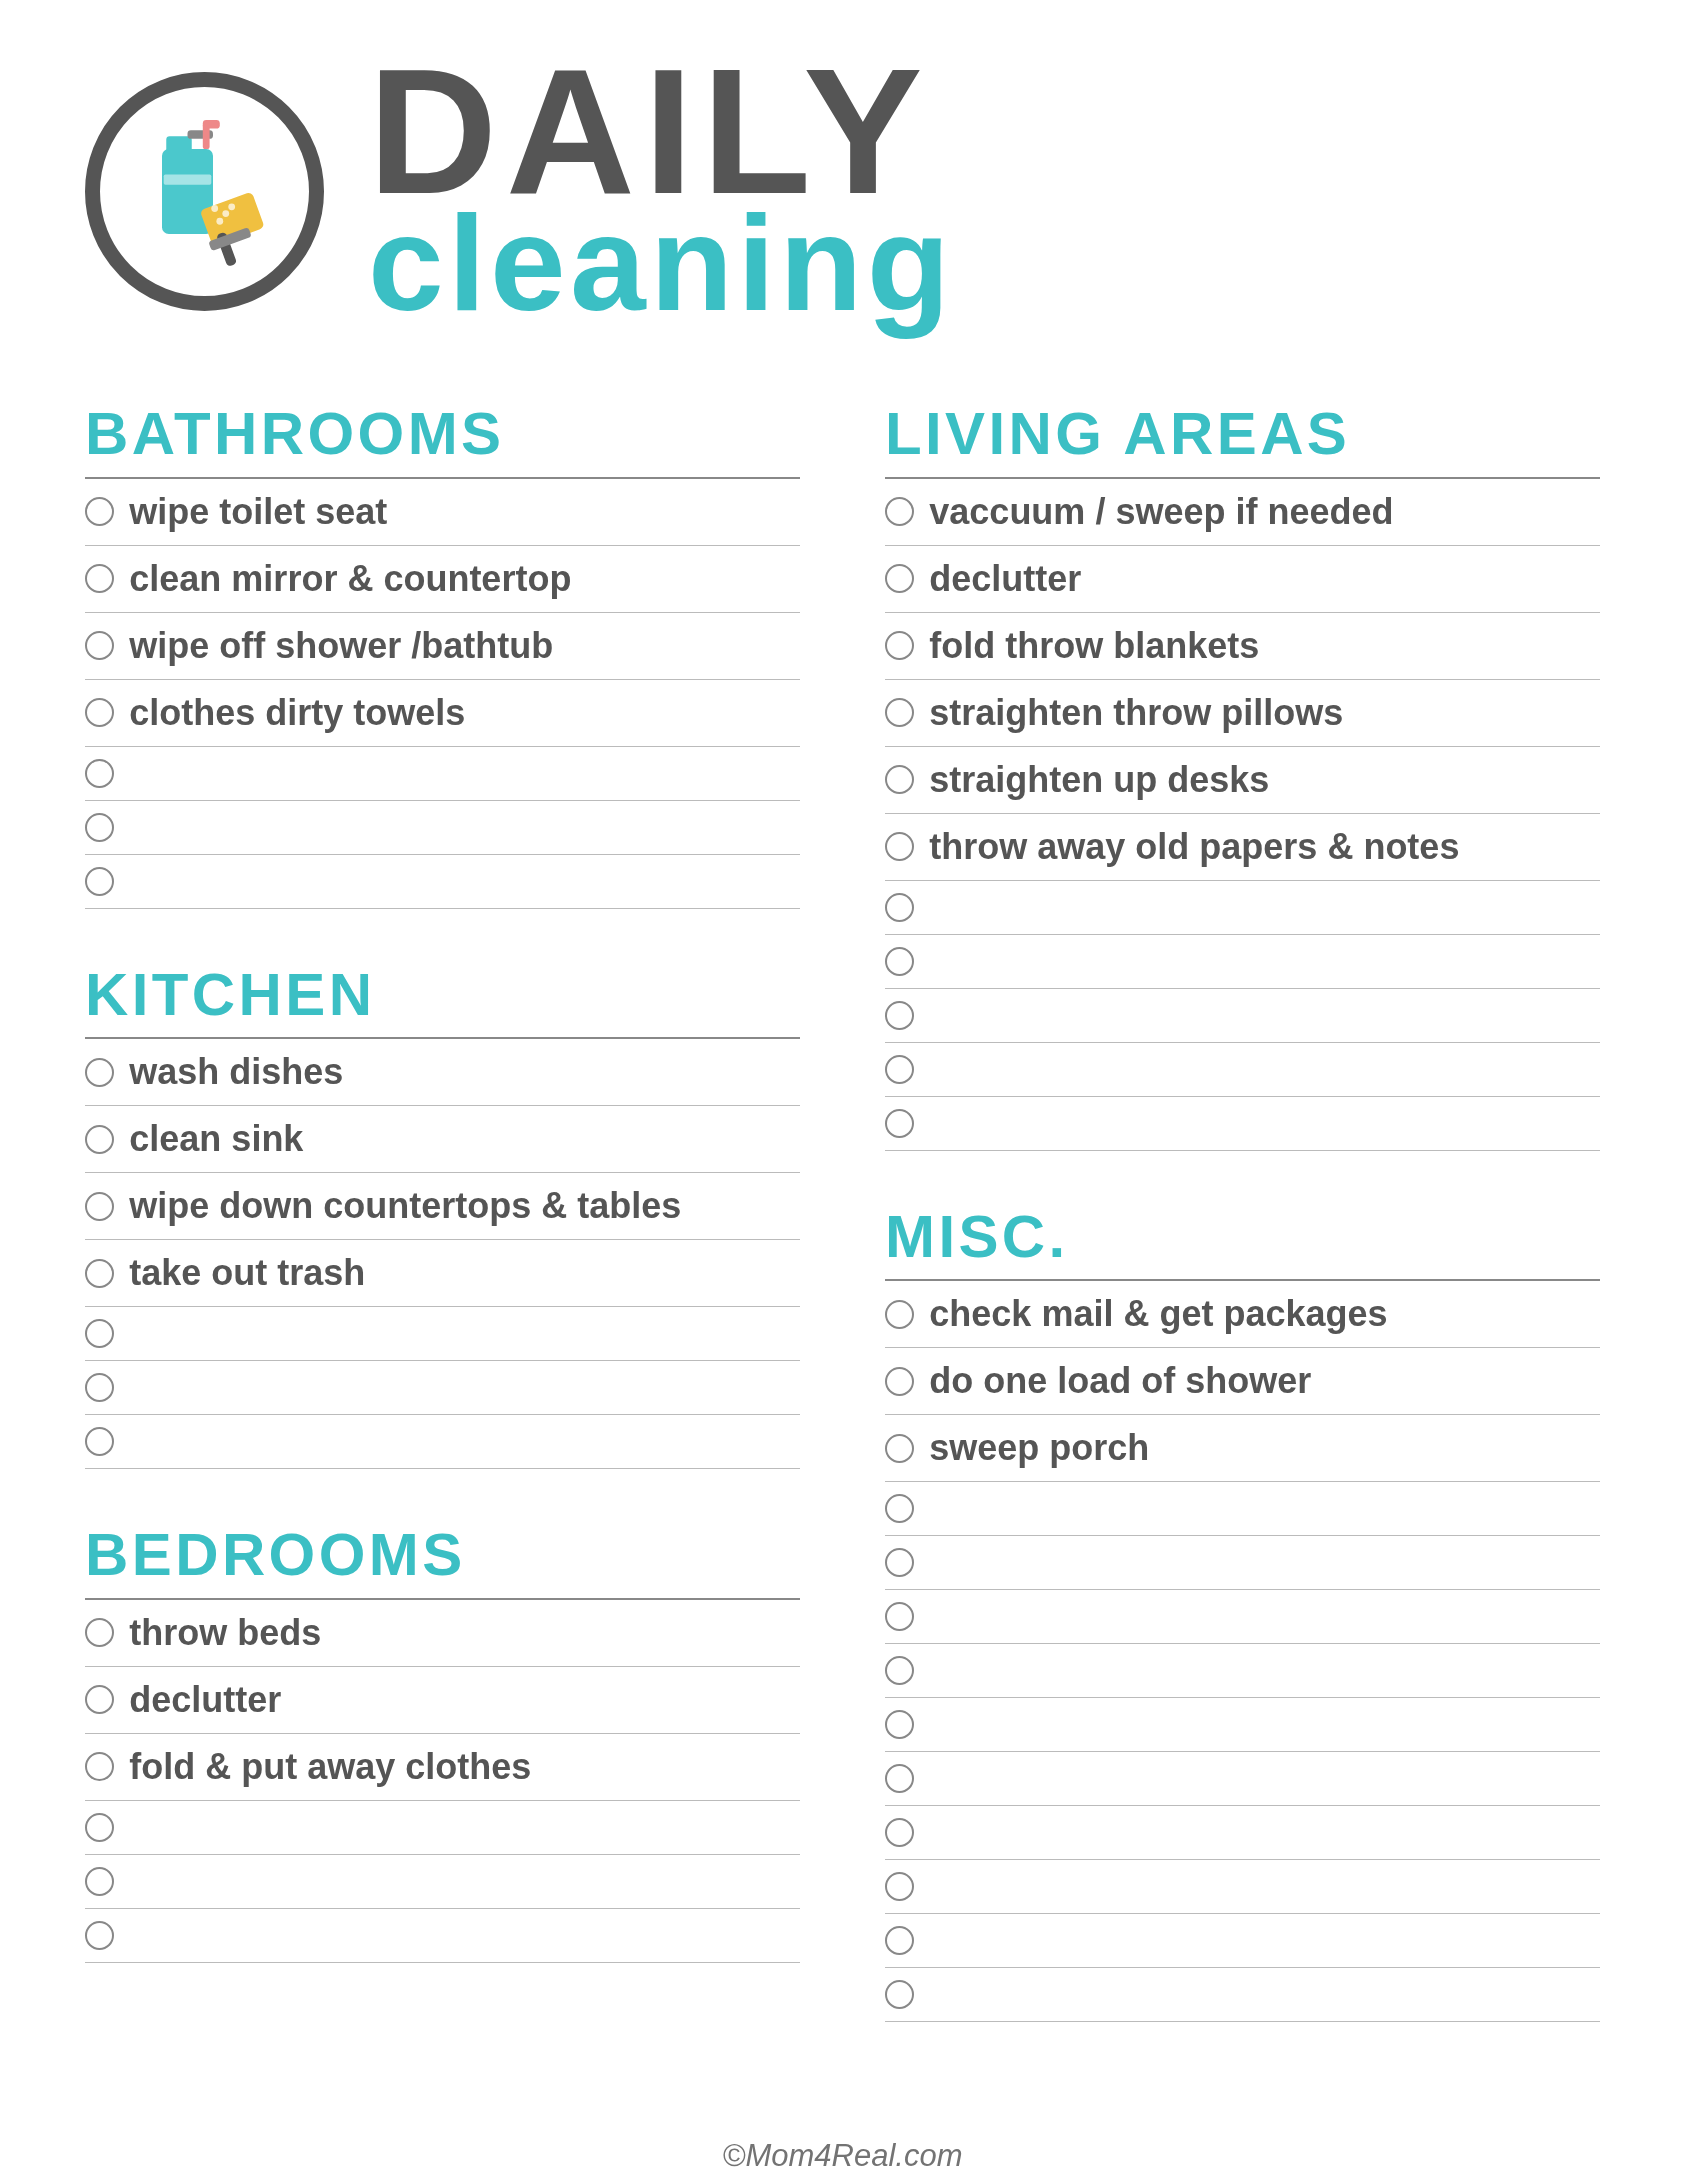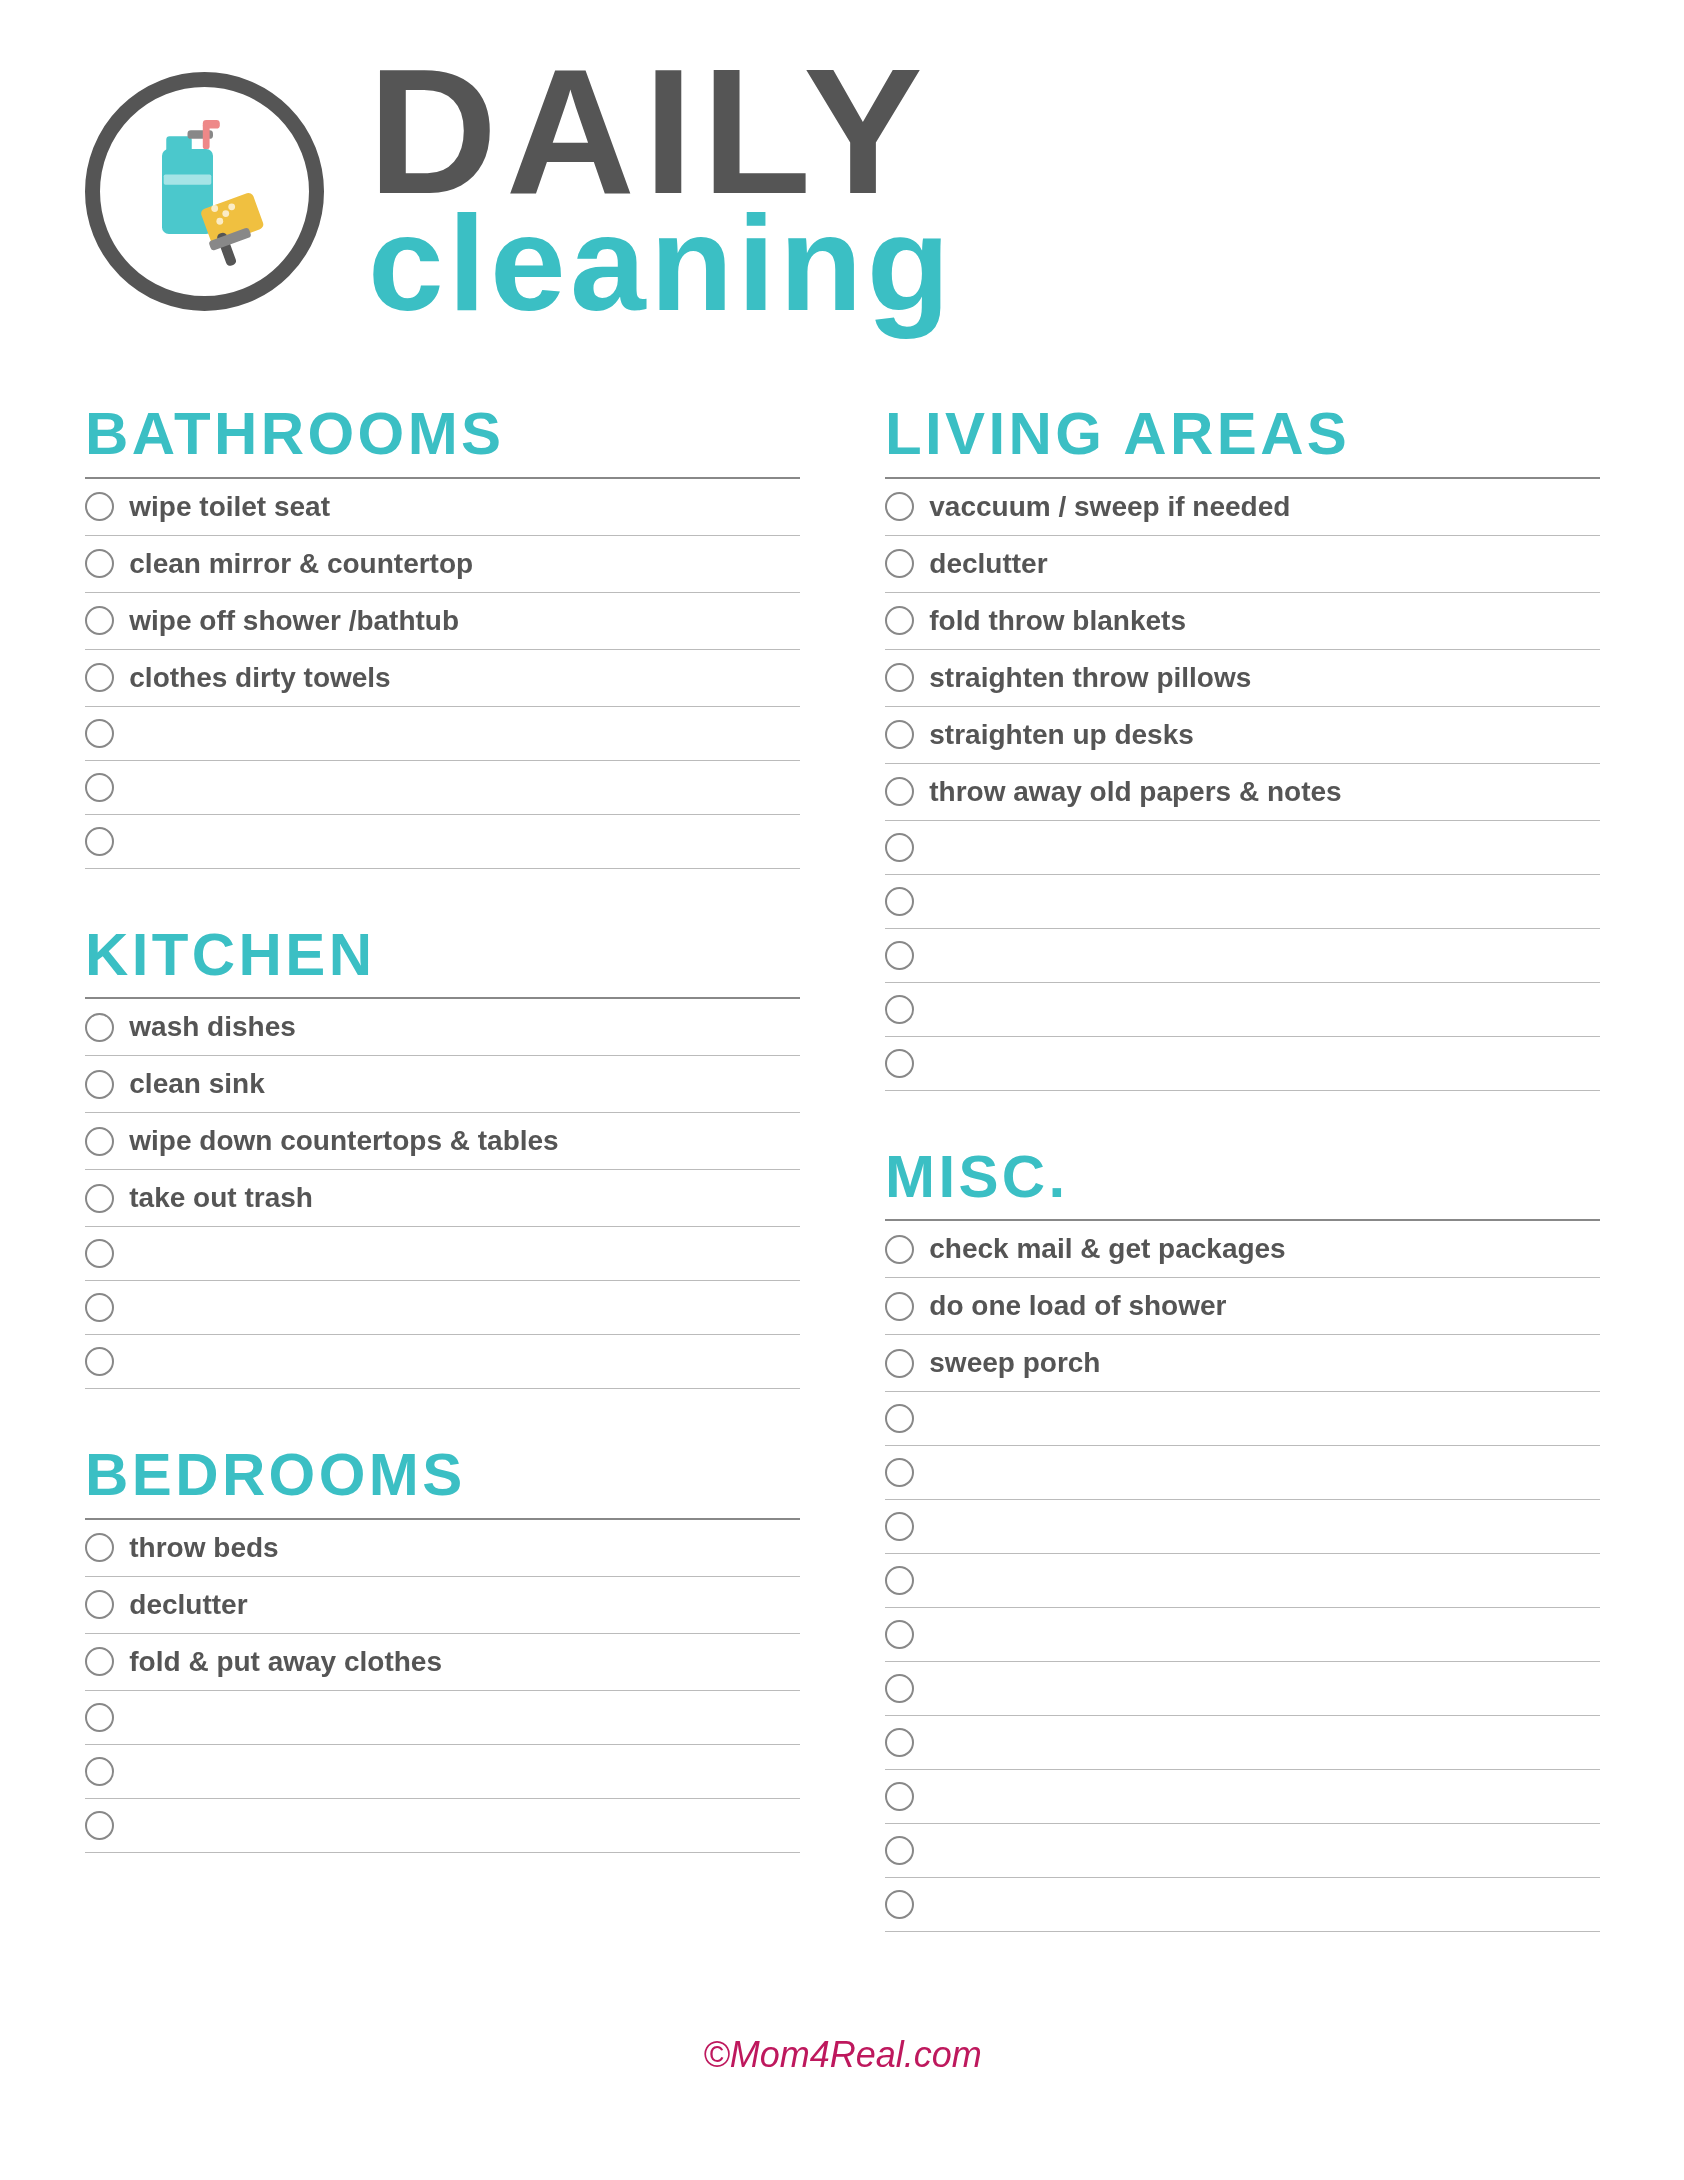--- a/index.html
+++ b/index.html
@@ -109,31 +109,31 @@
     .check-circle {
       width: 29px;
       height: 29px;
       border-radius: 50%;
       border: 2.1px solid #888;
       flex-shrink: 0;
       display: inline-block;
     }
 
     .item-text {
-      font-size: 28px;
+      font-size: 36px;
       font-weight: bold;
       color: #555;
       font-family: Arial, sans-serif;
     }
 
     .footer {
       text-align: center;
-      font-size: 36px;
-      color: #be185d;
-      margin-top: 51px;
+      font-size: 31px;
+      color: #737373;
+      margin-top: 65px;
       font-style: italic;
     }
   </style>
 </head>
 <body>
 
 <header class="header">
   <div class="logo-circle">
     <svg viewBox="0 0 220 220" xmlns="http://www.w3.org/2000/svg">
 

